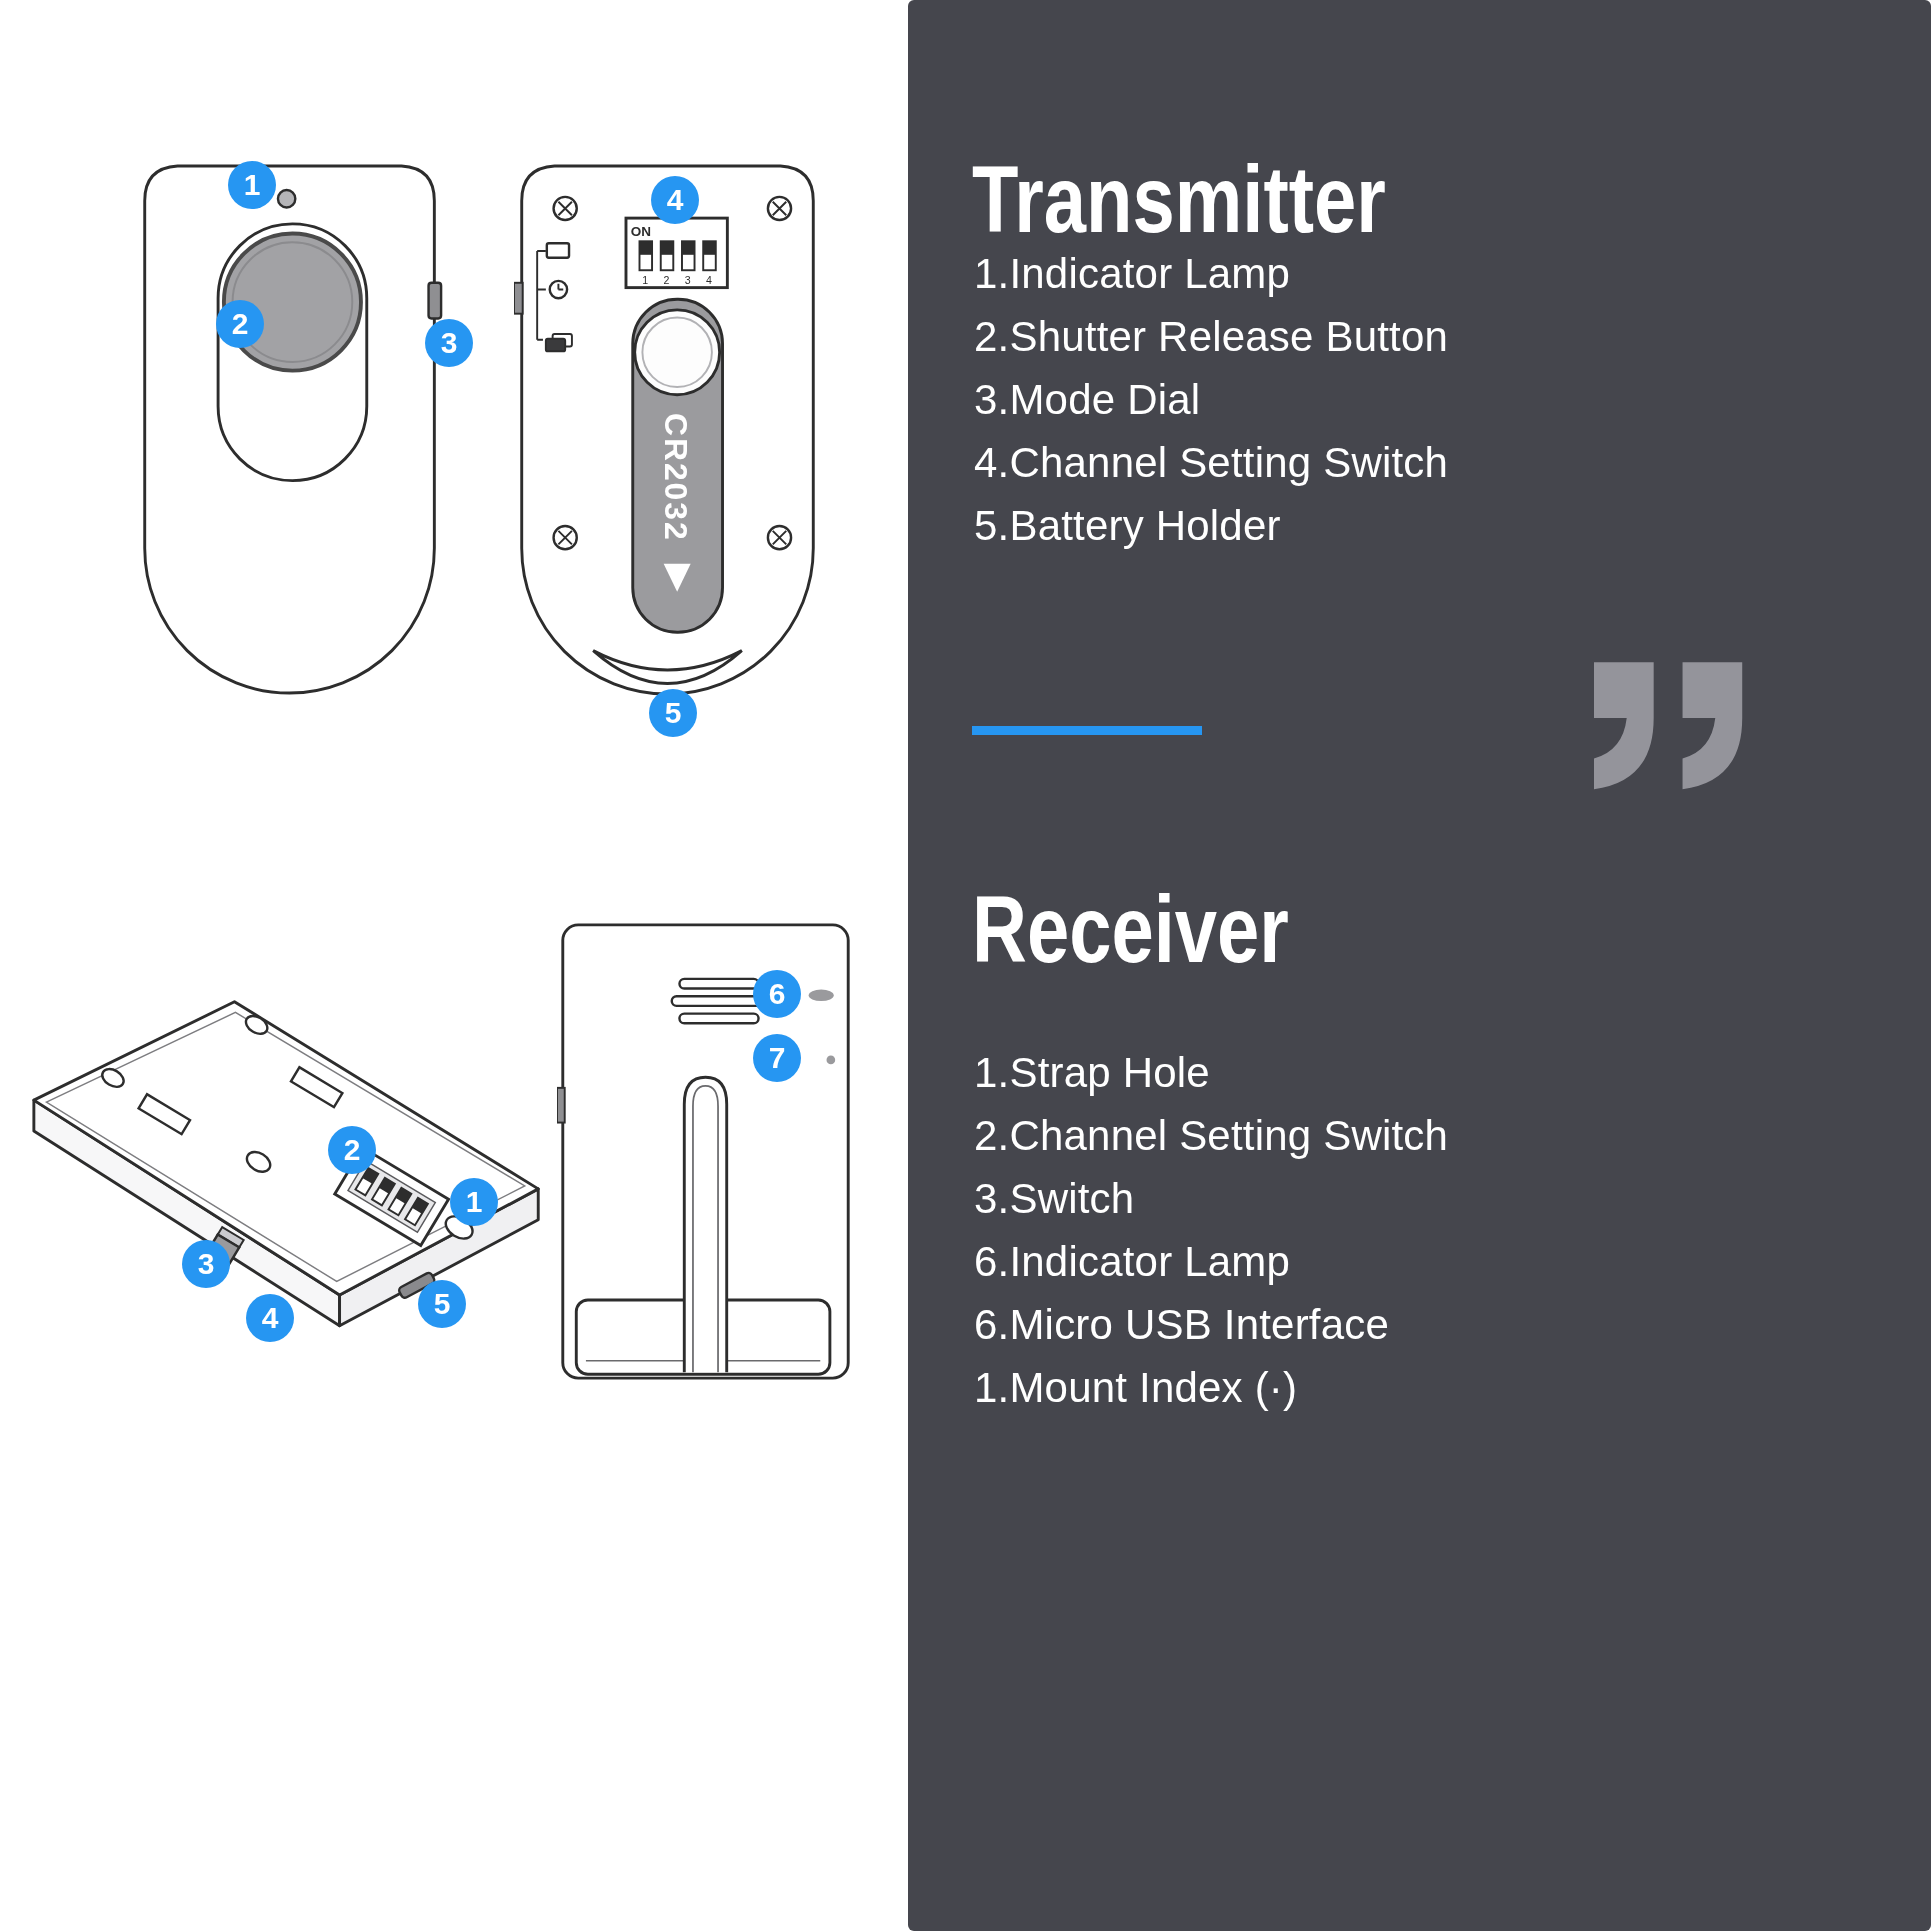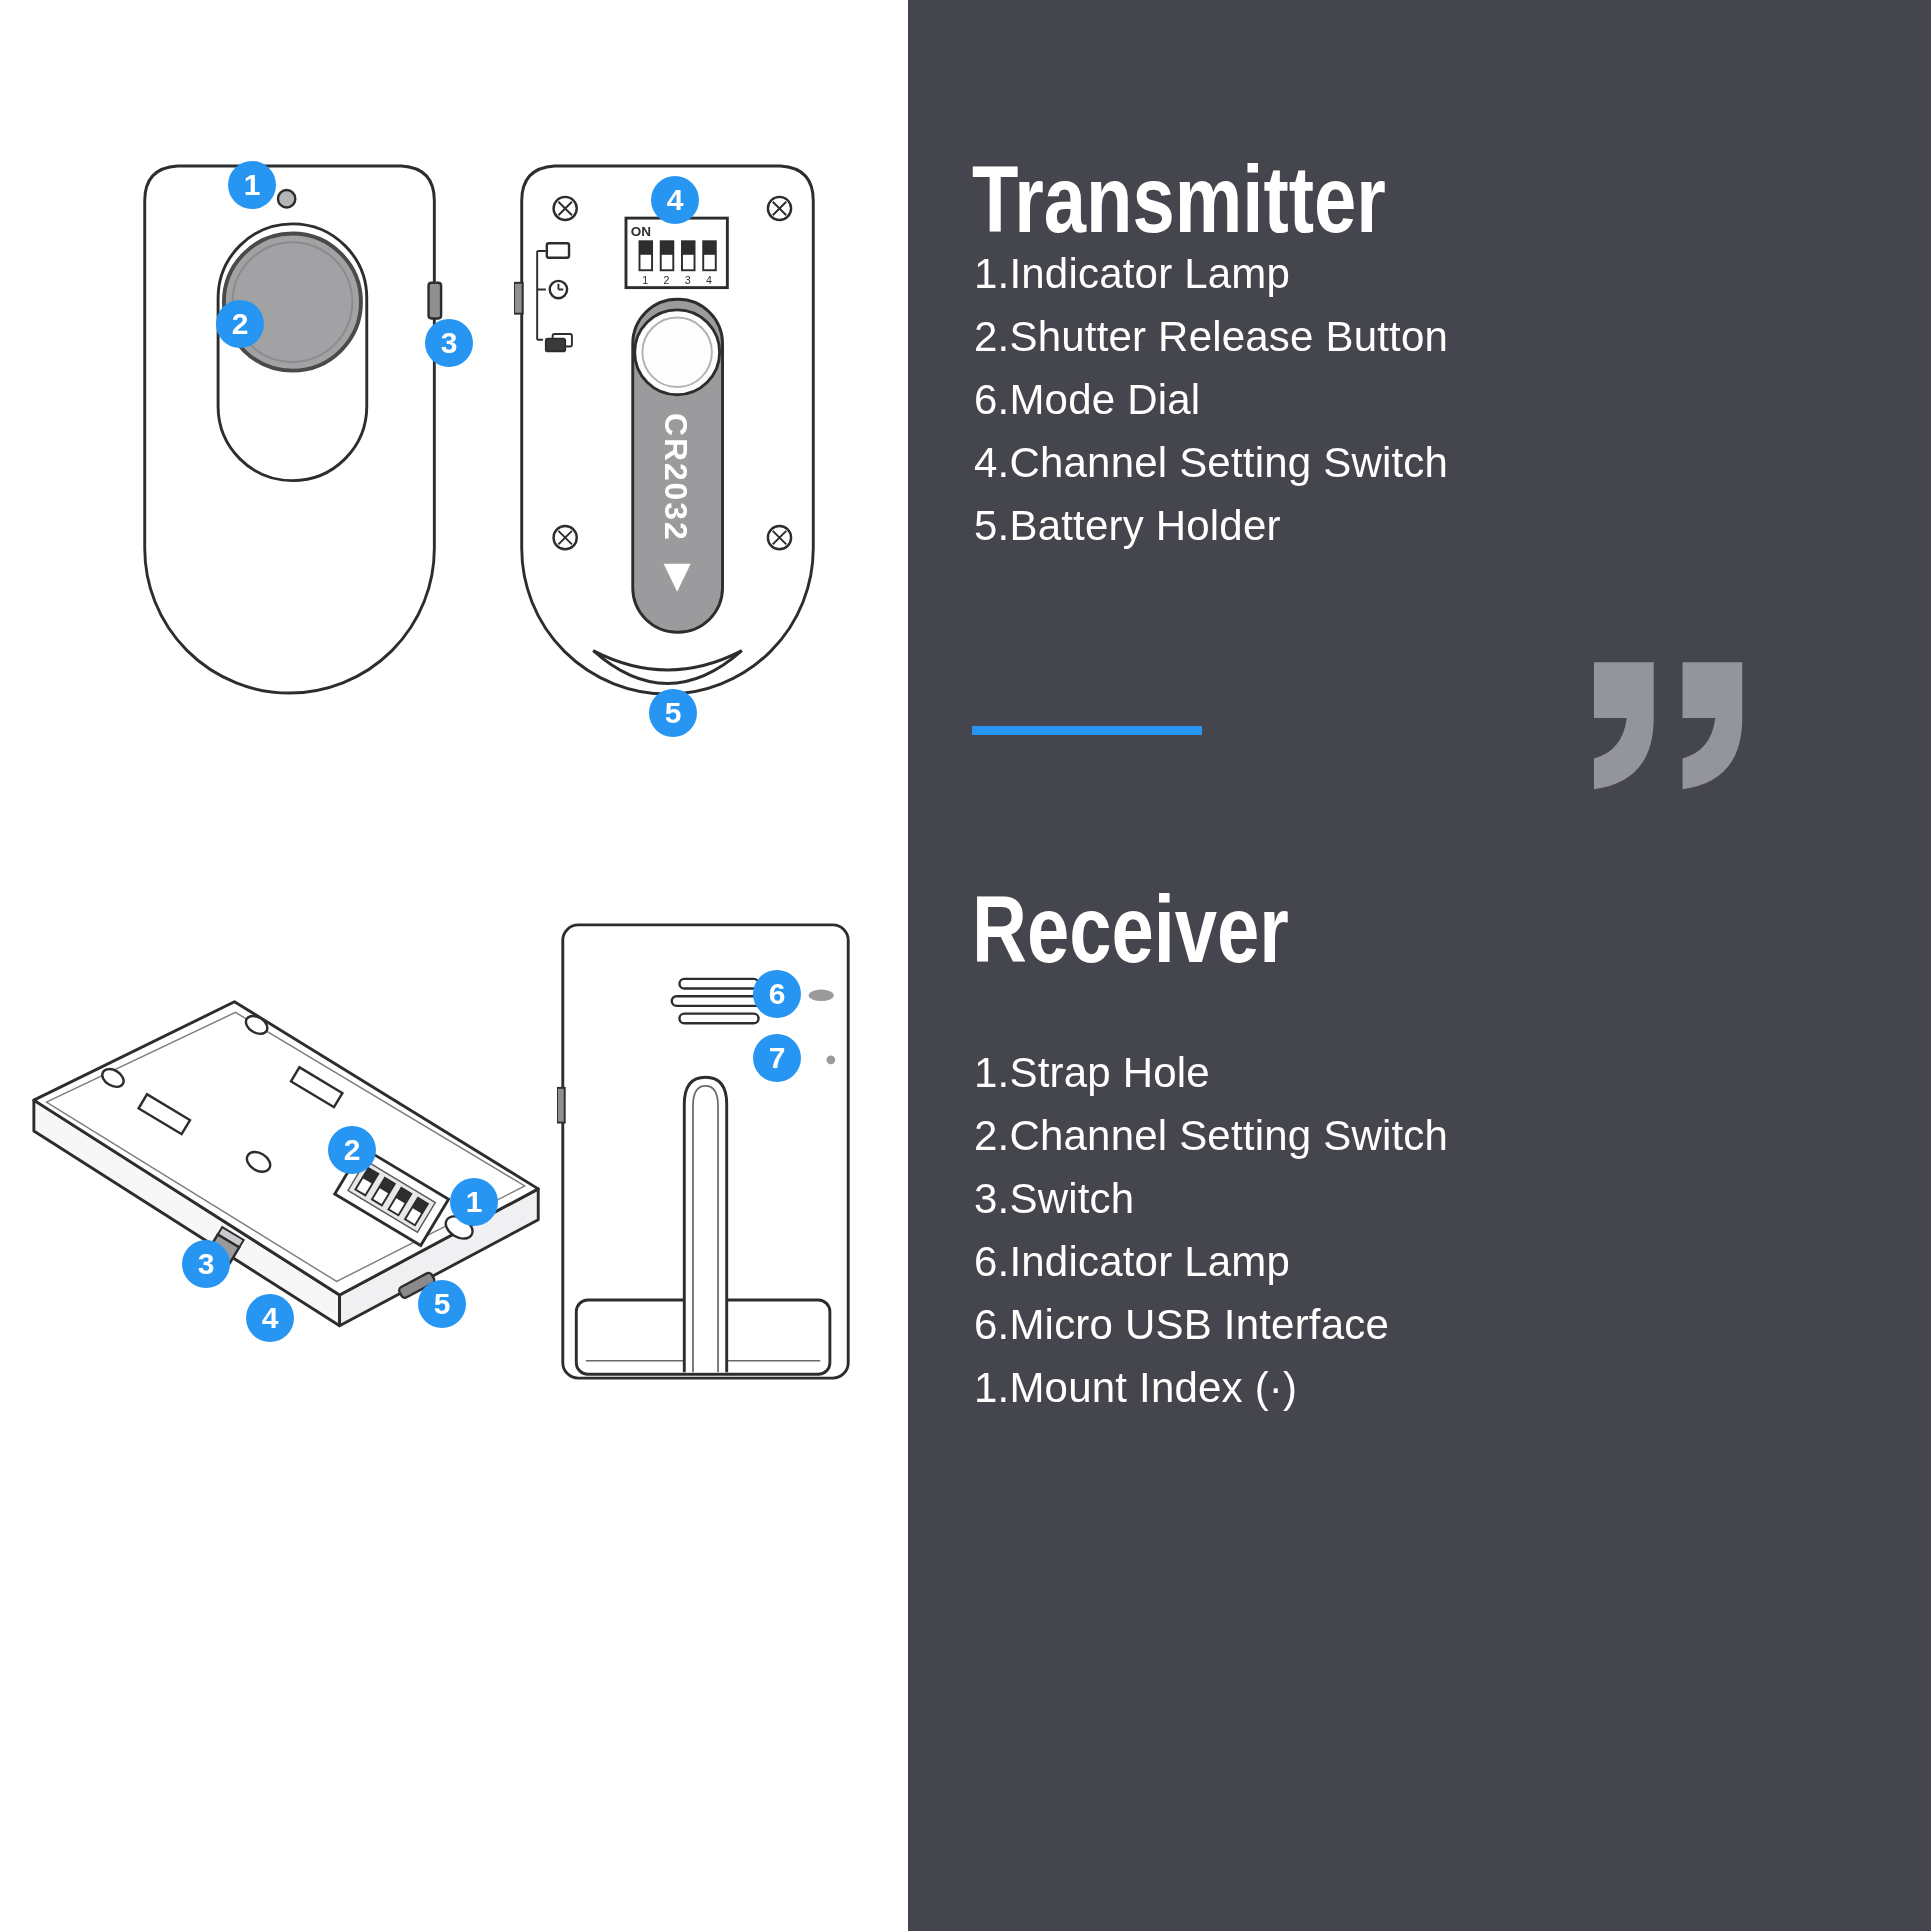--- a/index.html
+++ b/index.html
@@ -5,21 +5,21 @@
   * { margin:0; padding:0; box-sizing:border-box; }
   html,body { width:1931px; height:1931px; }
   body { background:#ffffff; font-family:"Liberation Sans", sans-serif; }
   .canvas { position:relative; width:1931px; height:1931px; background:#ffffff; overflow:hidden; }
   .dev { position:absolute; }
   .badge {
     position:absolute; width:48px; height:48px; border-radius:50%;
     background:#2696F2; color:#ffffff; display:flex; align-items:center; justify-content:center;
     font-size:30px; font-weight:bold; z-index:6; line-height:1;
   }
-  .panel { position:absolute; left:908px; top:0; width:1023px; height:1931px; background:#45464D; color:#ffffff; }
+  .panel { position:absolute; left:908px; top:0; width:1023px; height:1931px; background:#45464D; color:#ffffff;border-radius:6px; }
   .section-title {
     position:absolute; left:64px; font-size:95px; font-weight:bold; white-space:nowrap;
     transform:scaleX(0.80); transform-origin:left center; letter-spacing:0;
   }
   .spec-list { position:absolute; left:66px; list-style:none; font-size:42px; line-height:63px; font-weight:400; letter-spacing:0.2px; }
   .divider { position:absolute; left:64px; top:726px; width:230px; height:8.7px; background:#2696F2; }
   .quote-svg { position:absolute; left:686px; top:662px; }
   svg text { font-family:"Liberation Sans", sans-serif; }
 </style>
 </head>
@@ -181,21 +181,21 @@
   <div class="badge" style="left:246px;top:1294px">4</div>
   <div class="badge" style="left:418px;top:1280px">5</div>
   <div class="badge" style="left:753px;top:970px">6</div>
   <div class="badge" style="left:753px;top:1034px">7</div>
 
   <aside class="panel">
     <h1 class="section-title" style="top:145px">Transmitter</h1>
     <ul class="spec-list" style="top:242px">
       <li>1.Indicator Lamp</li>
       <li>2.Shutter Release Button</li>
-      <li>6.Mode Dial</li>
+      <li>3.Mode Dial</li>
       <li>4.Channel Setting Switch</li>
       <li>5.Battery Holder</li>
     </ul>
 
     <div class="divider"></div>
 
     <svg class="quote-svg" width="154" height="135" viewBox="0 0 160 140">
       <path d="M0 0 H62 V58 Q62 124 0 132 V100 Q30 92 34 58 H0 Z" fill="#94949B"></path>
       <path transform="translate(92 0)" d="M0 0 H62 V58 Q62 124 0 132 V100 Q30 92 34 58 H0 Z" fill="#94949B"></path>
     </svg>

